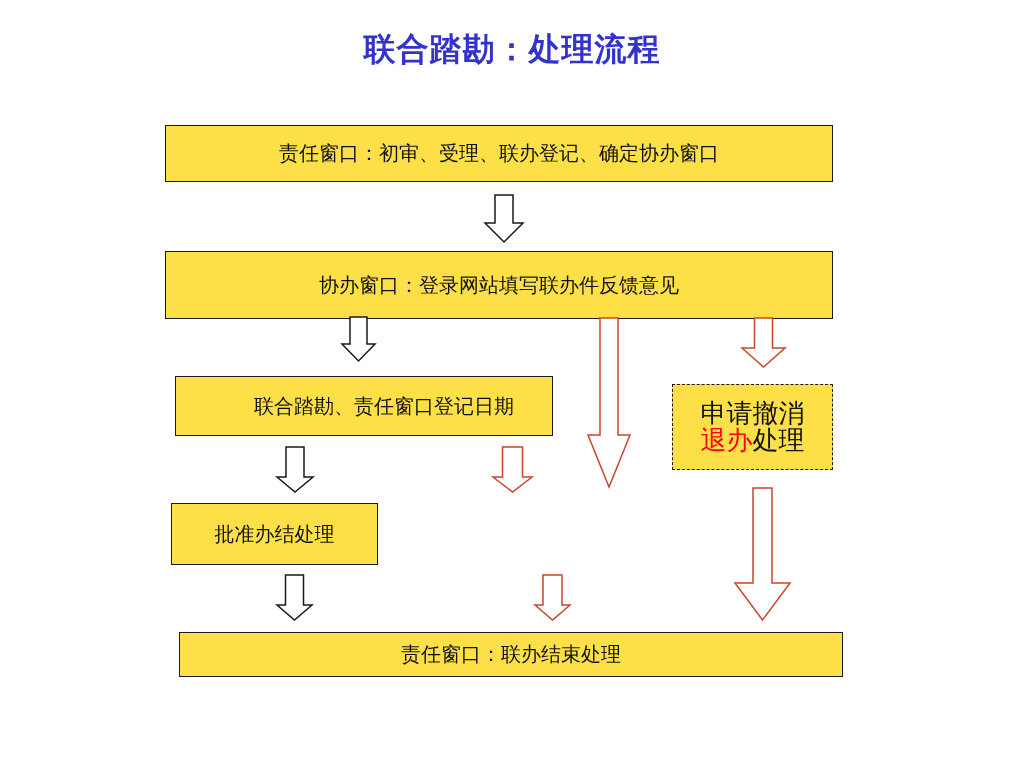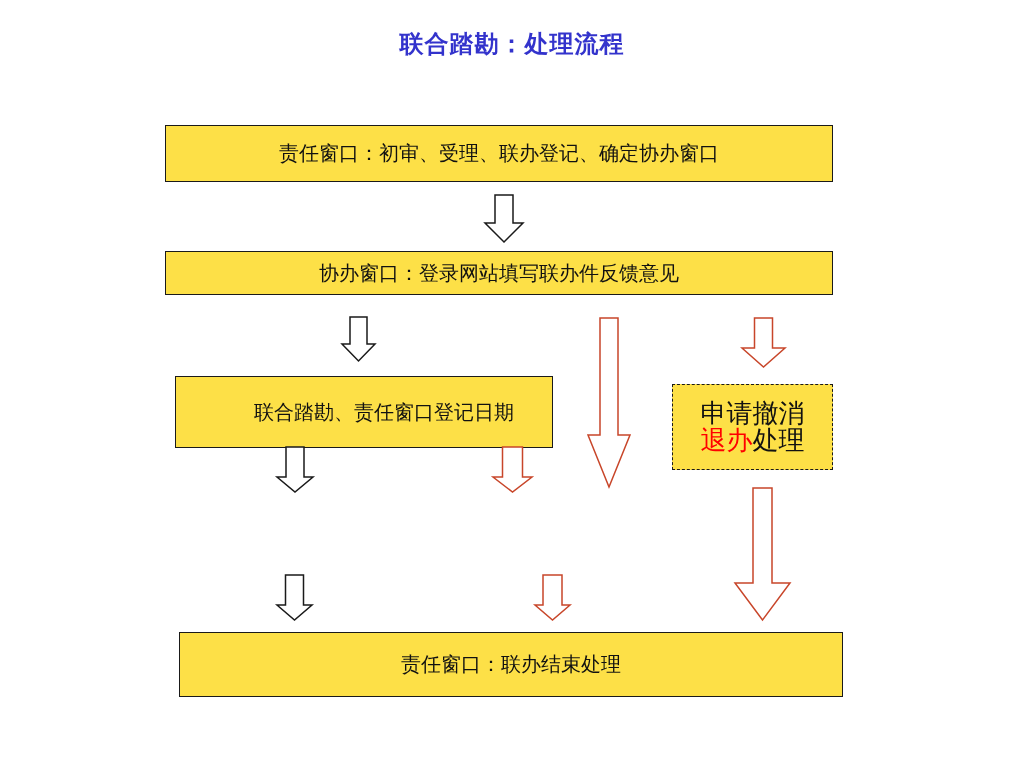--- a/index.html
+++ b/index.html
@@ -13,21 +13,21 @@
     color: #111111;
   }
   #title {
     position: absolute;
     top: 28px;
     left: 0;
     width: 100%;
     text-align: center;
     font-family: "Liberation Serif", serif;
     font-weight: bold;
-    font-size: 24px;
+    font-size: 32px;
     color: #3333cc;
     letter-spacing: 1px;
   }
   .box {
     position: absolute;
     box-sizing: border-box;
     border: 1.5px solid #1a1a1a;
     background: #fde047;
     display: flex;
     align-items: center;
@@ -49,37 +49,37 @@
   <div id="title">联合踏勘：处理流程</div>
 
   <div class="box" style="left:165px; top:125px; width:668px; height:57px;">
     <span>责任窗口：初审、受理、联办登记、确定协办窗口</span>
   </div>
 
   <svg class="arrow" style="left:485px; top:195px;" width="38" height="47" viewBox="0 0 38 47">
     <polygon fill="#ffffff" stroke-width="1.5" points="10,0 28,0 28,28 38,28 19,47 0,28 10,28" stroke="#1a1a1a"></polygon>
   </svg>
 
-  <div class="box" style="left:165px; top:251px; width:668px; height:44px;">
+  <div class="box" style="left:165px; top:251px; width:668px; height:68px;">
     <span>协办窗口：登录网站填写联办件反馈意见</span>
   </div>
 
   <svg class="arrow" style="left:342px; top:317px;" width="33" height="44" viewBox="0 0 33 44">
     <polygon fill="#ffffff" stroke-width="1.5" points="8,0 25,0 25,27 33,27 16.5,44 0,27 8,27" stroke="#1a1a1a"></polygon>
   </svg>
 
   <svg class="arrow" style="left:588px; top:318px;" width="42" height="169" viewBox="0 0 42 169">
     <polygon fill="#ffffff" stroke-width="1.5" points="12,0 30,0 30,117 42,117 21,169 0,117 12,117" stroke="#c8462a"></polygon>
   </svg>
 
   <svg class="arrow" style="left:742px; top:318px;" width="43" height="49" viewBox="0 0 43 49">
     <polygon fill="#ffffff" stroke-width="1.5" points="12.5,0 30.5,0 30.5,30 43,30 21.5,49 0,30 12.5,30" stroke="#c8462a"></polygon>
   </svg>
 
-  <div class="box" style="left:175px; top:376px; width:378px; height:72px;padding-left:40px;">
+  <div class="box" style="left:175px; top:376px; width:378px; height:60px;padding-left:40px;">
     <span>联合踏勘、责任窗口登记日期</span>
   </div>
 
   <div class="box dashed" style="left:672px; top:384px; width:161px; height:86px;">
     <span class="lines">
       <span style="display:block;">申请撤消</span>
       <span style="display:block;"><span class="red">退办</span><span>处理</span></span>
     </span>
   </div>
 
@@ -88,27 +88,30 @@
   </svg>
 
   <svg class="arrow" style="left:493px; top:447px;" width="39" height="45" viewBox="0 0 39 45">
     <polygon fill="#ffffff" stroke-width="1.5" points="9.5,0 29.5,0 29.5,30 39,30 19.5,45 0,30 9.5,30" stroke="#c8462a"></polygon>
   </svg>
 
   <svg class="arrow" style="left:735px; top:488px;" width="55" height="132" viewBox="0 0 55 132">
     <polygon fill="#ffffff" stroke-width="1.5" points="18,0 37,0 37,95 55,95 27.5,132 0,95 18,95" stroke="#c8462a"></polygon>
   </svg>
 
+  <div class="box" style="left:171px; top:503px; width:207px; height:62px;">
+    <span>批准办结处理</span>
+  </div>
 
 
   <svg class="arrow" style="left:277px; top:575px;" width="35" height="45" viewBox="0 0 35 45">
     <polygon fill="#ffffff" stroke-width="1.5" points="8.5,0 26.5,0 26.5,30 35,30 17.5,45 0,30 8.5,30" stroke="#1a1a1a"></polygon>
   </svg>
 
   <svg class="arrow" style="left:535px; top:575px;" width="35" height="45" viewBox="0 0 35 45">
     <polygon fill="#ffffff" stroke-width="1.5" points="8,0 27,0 27,30 35,30 17.5,45 0,30 8,30" stroke="#c8462a"></polygon>
   </svg>
 
-  <div class="box" style="left:179px; top:632px; width:664px; height:65px;">
+  <div class="box" style="left:179px; top:632px; width:664px; height:45px;">
     <span>责任窗口：联办结束处理</span>
   </div>
 
 </div>
 
 </body></html>

